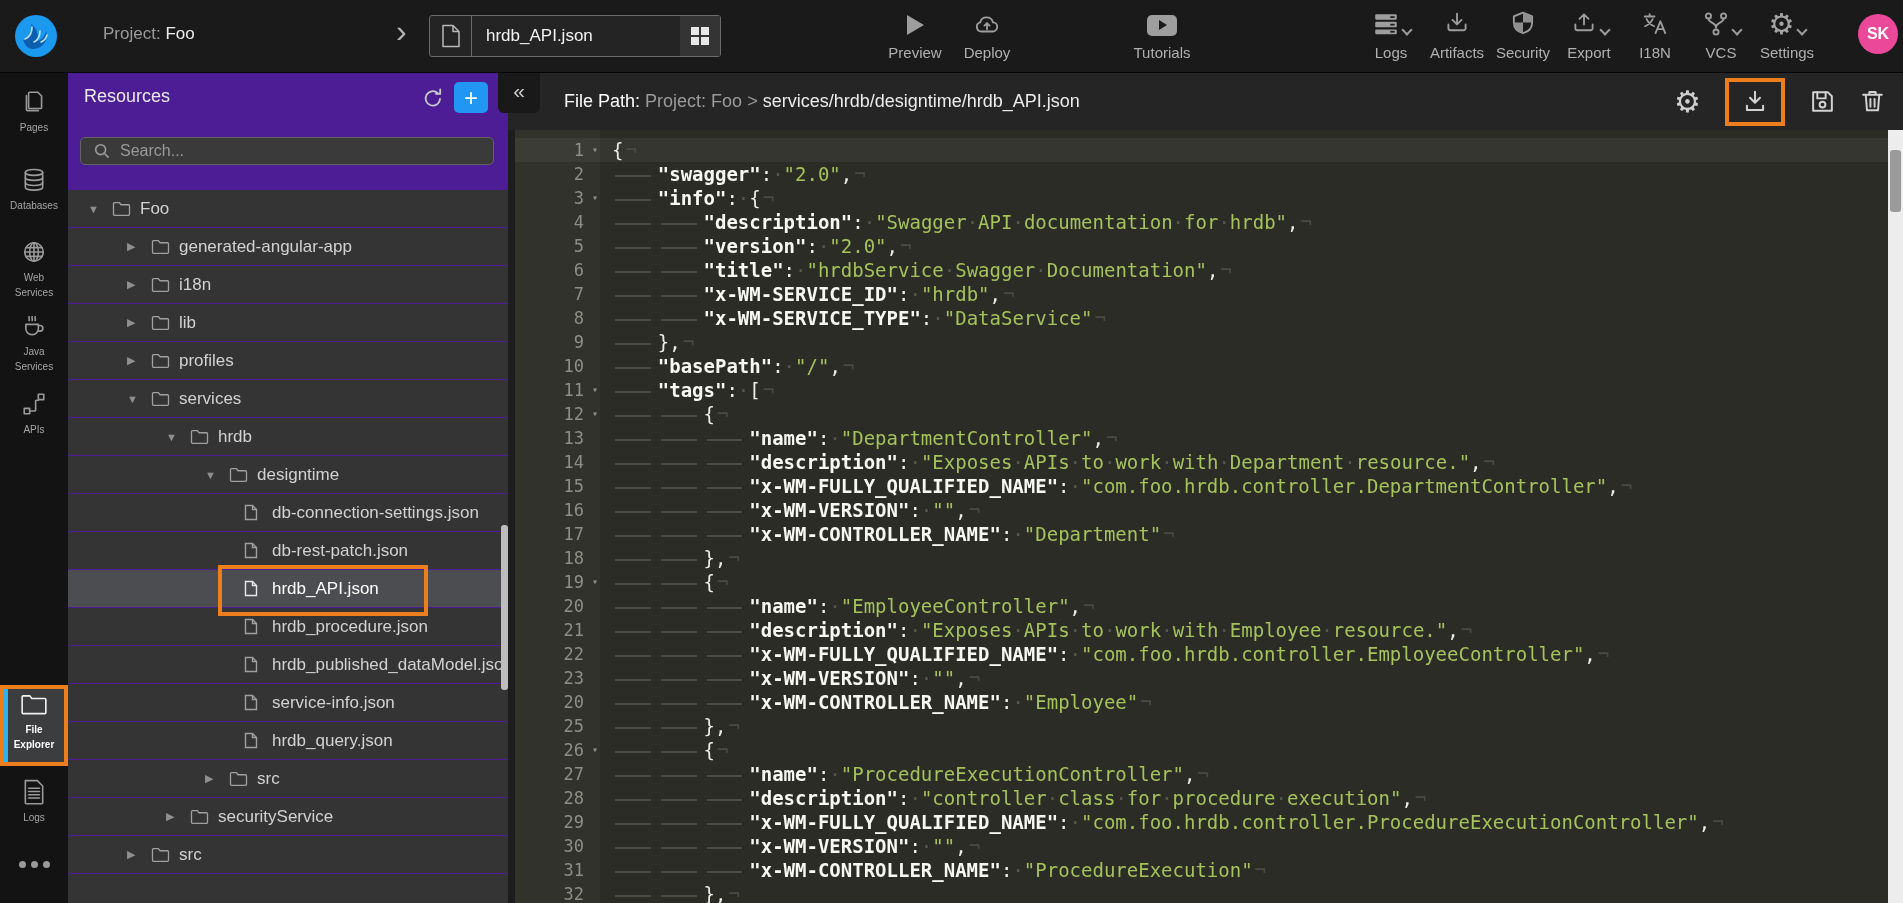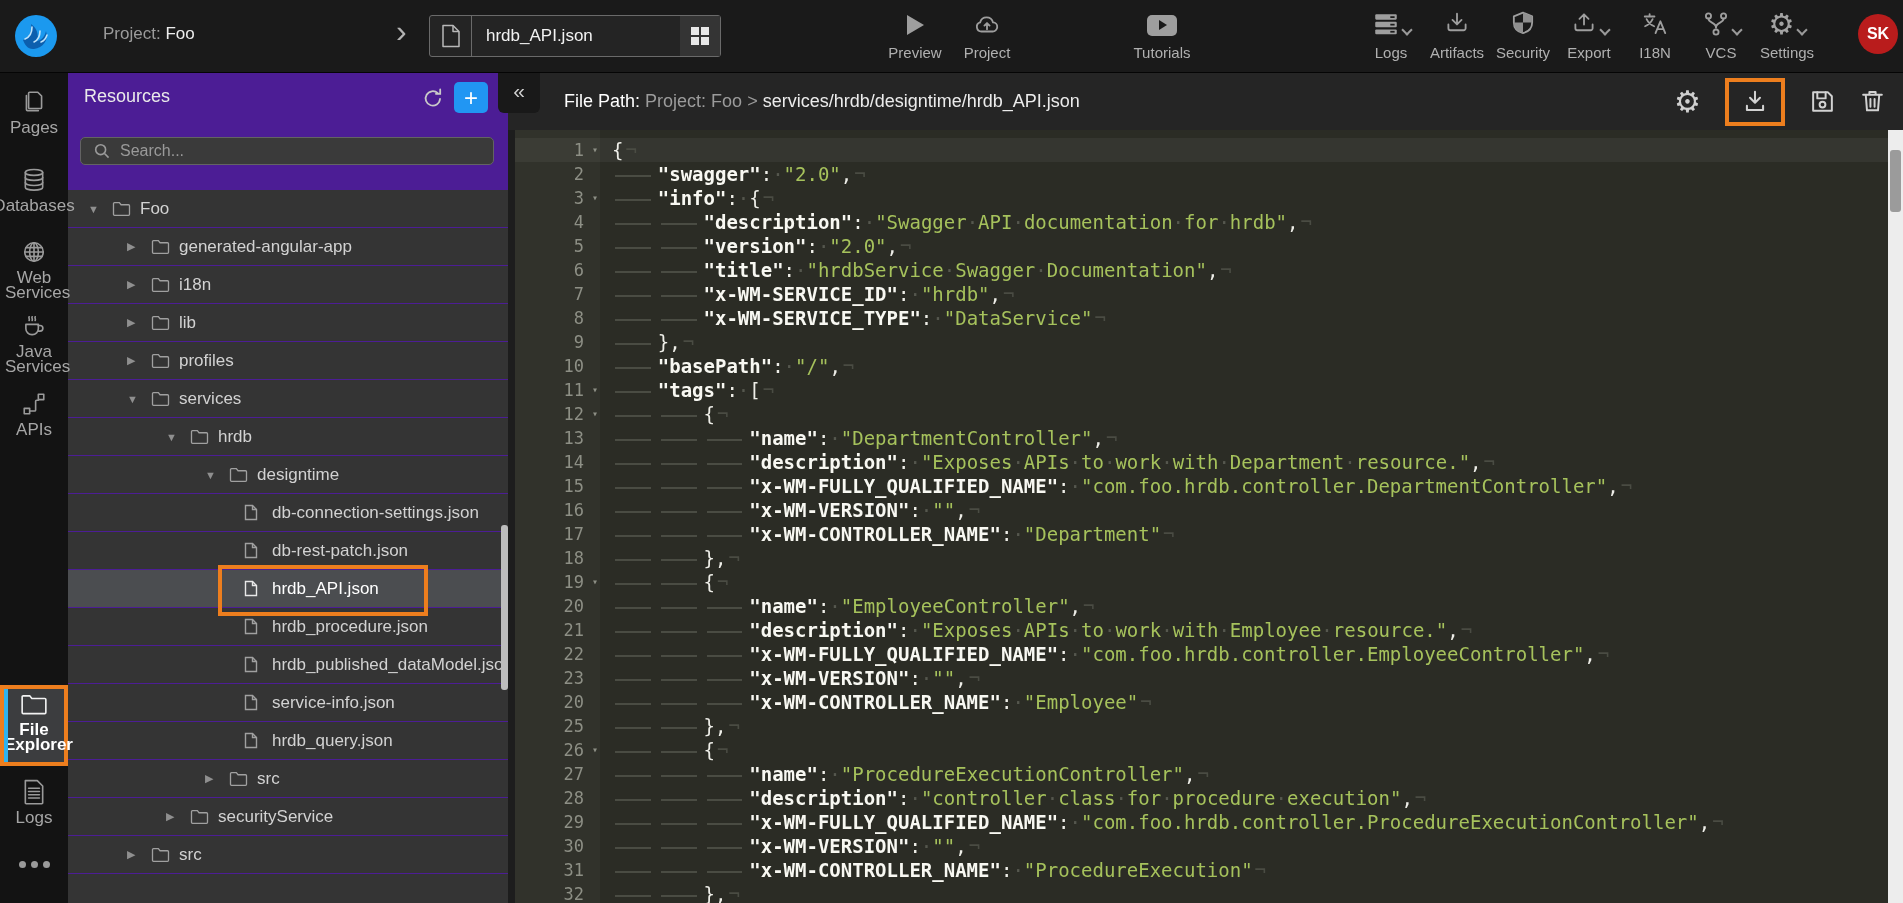--- a/index.html
+++ b/index.html
@@ -41,21 +41,21 @@
           transform:rotate(45deg); margin-left:3px; margin-top:16px; }
   .gear-glyph { font-family:"DejaVu Sans", sans-serif; font-size:29px; color:#a3a3a3; line-height:28px; }
   .avatar { position:absolute; left:1858px; top:14px; width:40px; height:40px; border-radius:50%;
             display:flex; align-items:center; justify-content:center; color:#fff; font-size:16px; font-weight:bold; }
 
   svg.ic24 { stroke:#9e9e9e; fill:none; stroke-width:1.7; stroke-linecap:round; stroke-linejoin:round; }
 
   
   .sidebar { position:absolute; left:0; top:73px; width:68px; height:830px; background:#131313; z-index:4; }
   .sb-item { position:absolute; left:0; width:68px; display:flex; flex-direction:column; align-items:center; }
-  .sb-lb { font-size:17px; color:#a6a6a6; line-height:15px; margin-top:5px; text-align:center; }
+  .sb-lb { font-size:10px; color:#a6a6a6; line-height:15px; margin-top:5px; text-align:center; }
   .sb-item svg { stroke:#9a9a9a; fill:none; stroke-width:1.5; stroke-linecap:round; stroke-linejoin:round; }
   .sb-item.active { left:0; width:68px; background:#3c3d3f; border:4px solid #ED7E1E; padding:4px 0 10px;
                     position:absolute; }
   .sb-item.active::before { content:""; position:absolute; left:0; top:0; bottom:0; width:4px; background:#2fb3ef; }
   .sb-item.active svg { stroke:#f2f2f2; }
   .sb-item.active .sb-lb { color:#ffffff; font-weight:bold; }
   .dots3 { display:flex; gap:5px; }
   .dots3 i { width:7px; height:7px; border-radius:50%; background:#9a9a9a; display:block; }
 
   
@@ -161,21 +161,21 @@
         </div>
       <div class="lb">Preview</div>
     </div>
     <div class="hact act-deploy">
       <div class="ic">
         <svg class="ic24" width="28" height="28" viewBox="0 0 26 26">
           <path d="M8 19h10a4.2 4.2 0 0 0 .6-8.4A6.2 6.2 0 0 0 6.6 10.6 4.3 4.3 0 0 0 8 19z"></path>
           <path d="M13 17v-5.5M10.6 13.6 13 11.2l2.4 2.4"></path>
         </svg>
       </div>
-      <div class="lb">Project</div>
+      <div class="lb">Deploy</div>
     </div>
     <div class="hact act-tutorials">
       <div class="ic">
           <span class="yt">
             <i></i>
           </span>
         </div>
       <div class="lb">Tutorials</div>
     </div>
 
@@ -244,21 +244,21 @@
         <div class="ra-lb">VCS</div>
       </div>
       <div class="ra">
         <div class="ra-ic">
           <span class="gear-glyph">⚙</span>
           <span class="chev"></span>
         </div>
         <div class="ra-lb">Settings</div>
       </div>
     </div>
-    <div class="avatar" style="background: #b91c1c;">SK</div>
+    <div class="avatar" style="background: #ec4899;">SK</div>
   </header>
 
   <nav class="sidebar">
     <div class="sb-item" style="top:16px">
       <svg width="26" height="26" viewBox="0 0 24 24">
         <path d="M8 3h7.5L19 6.5V17a1 1 0 0 1-1 1H8a1 1 0 0 1-1-1V4a1 1 0 0 1 1-1z"></path>
           <path d="M5 6v13a1 1 0 0 0 1 1h10"></path>
       </svg>
       <div class="sb-lb">Pages</div>
     </div>

